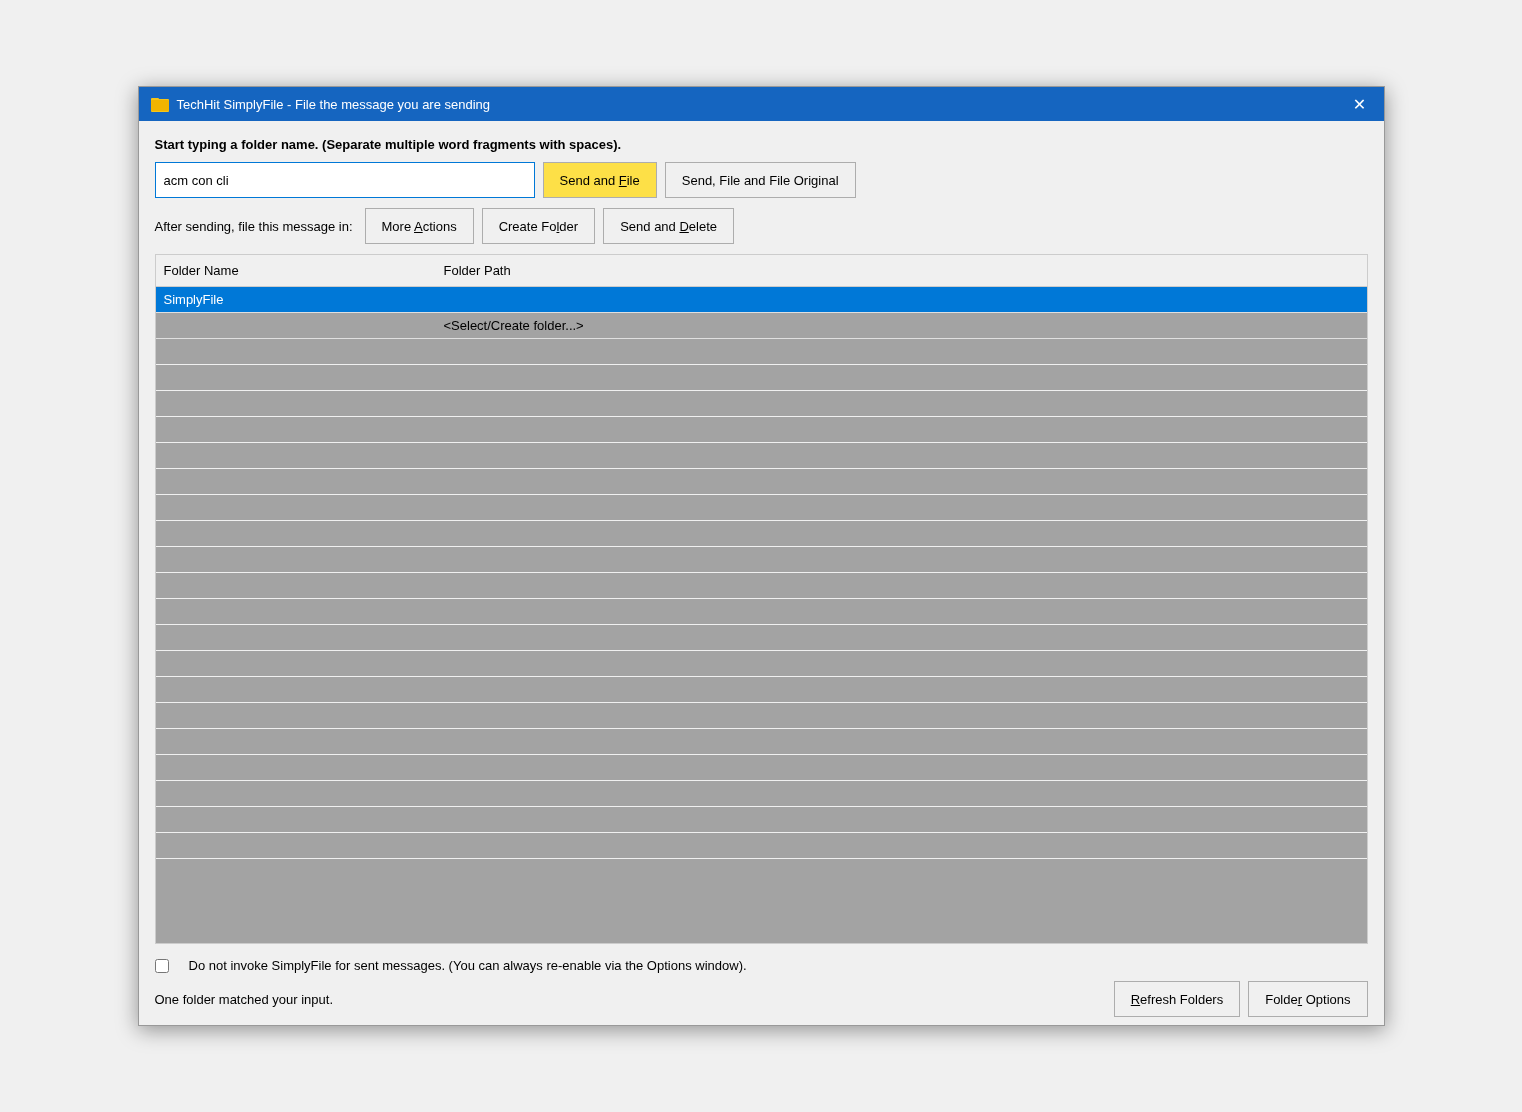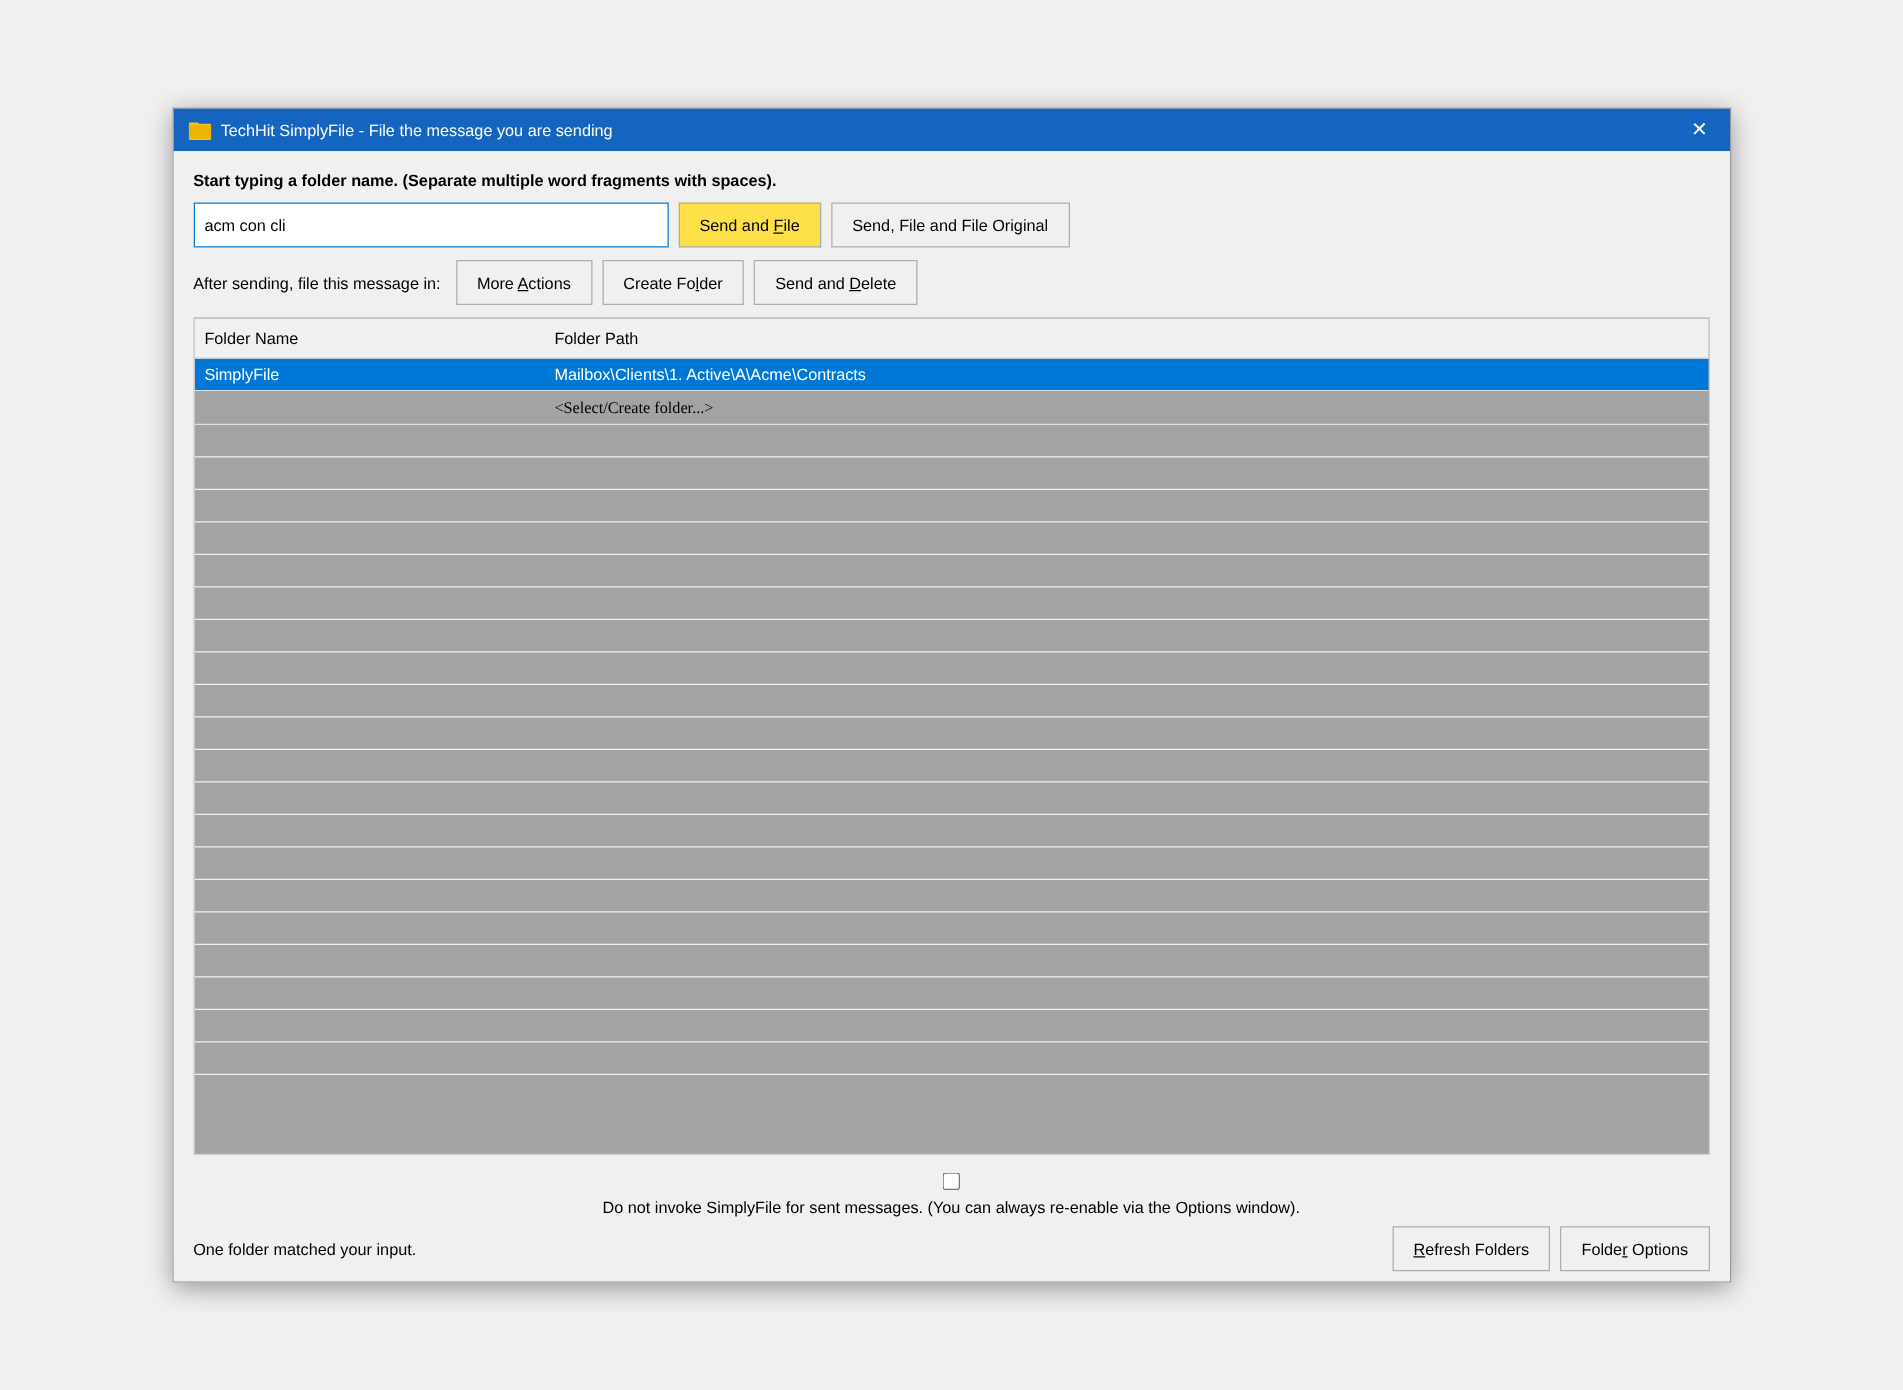--- a/index.html
+++ b/index.html
@@ -191,21 +191,20 @@
 
     .table-row-placeholder {
       display: flex;
       border-bottom: 1px solid #e0e0e0;
     }
 
     .table-row-placeholder .table-cell {
       padding: 5px 8px;
       font-size: 13px;
       color: #000;
-      font-family: Liberation Serif, serif;
     }
 
     
     .empty-row {
       display: flex;
       border-bottom: 1px solid #f0f0f0;
       height: 26px;
     }
 
     .empty-row .table-cell {
@@ -216,22 +215,21 @@
       display: flex;
       flex-direction: column;
       gap: 8px;
       padding-top: 4px;
       flex-shrink: 0;
     }
 
     .checkbox-row {
       display: flex;
       align-items: center;
-      gap: 6px;
-      flex-direction: column;
+      gap: 20px;
     }
 
     .checkbox-input {
       width: 14px;
       height: 14px;
       cursor: pointer;
     }
 
     .checkbox-label {
       font-size: 13px;
@@ -293,21 +291,20 @@
 
     <div class="table-container">
       <div class="table-header">
         <div class="table-header-cell col-folder-name">Folder Name</div>
         <div class="table-header-cell col-folder-path">Folder Path</div>
       </div>
       <div class="table-body">
 
         <div class="table-row selected">
           <div class="table-cell col-folder-name">SimplyFile</div>
-          <div class="table-cell col-folder-path">Mailbox\Clients\1. Active\A\Acme\Contracts</div>
         </div>
 
         <div class="table-row-placeholder">
           <div class="table-cell col-folder-name"></div>
           <div class="table-cell col-folder-path">&lt;Select/Create folder...&gt;</div>
         </div>
 
         <div class="empty-row">
             <div class="table-cell col-folder-name"></div>
             <div class="table-cell col-folder-path"></div>

